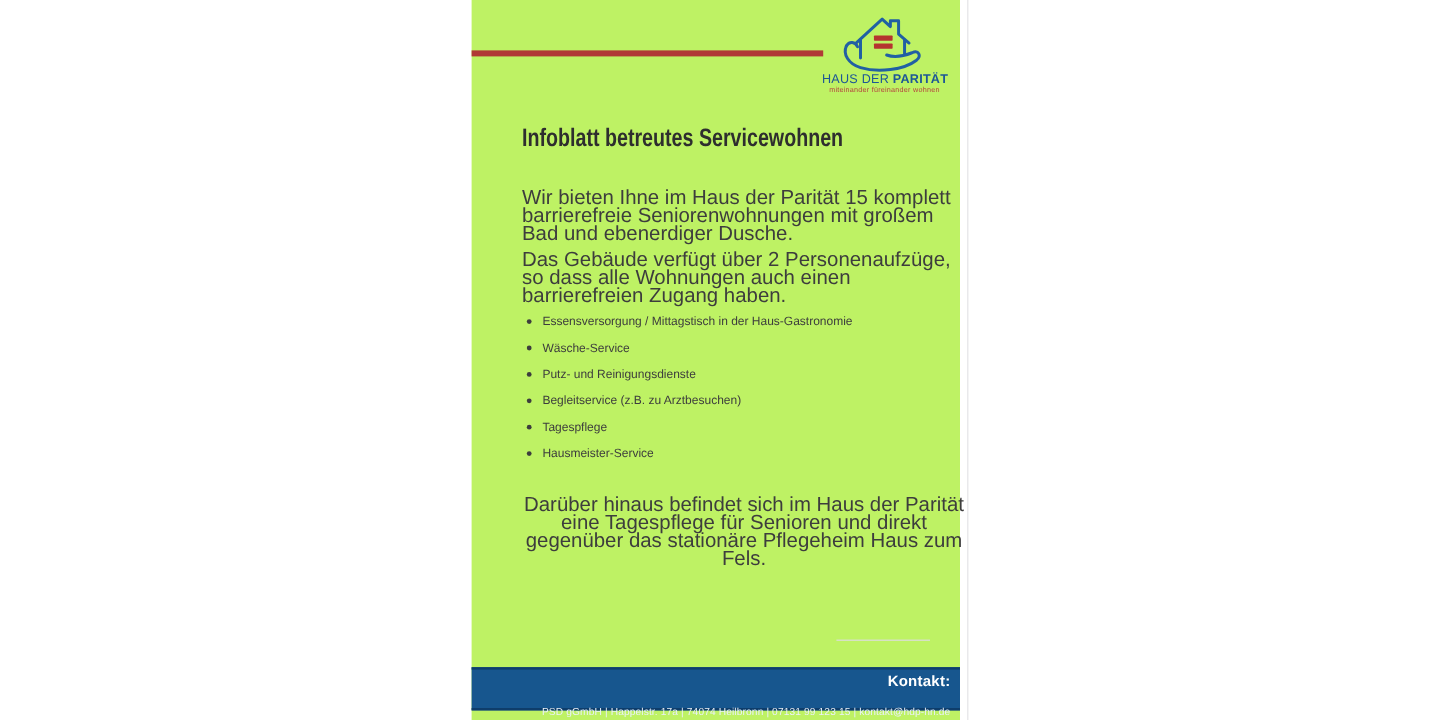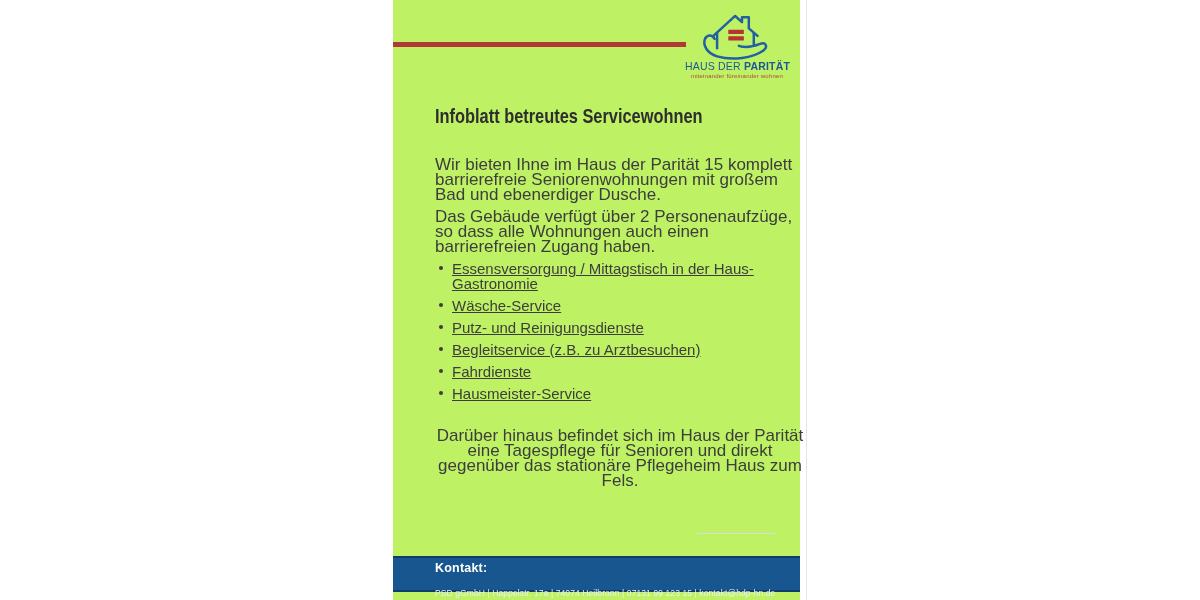--- a/index.html
+++ b/index.html
@@ -19,31 +19,31 @@
   .logo-tagline{font-size:6px;color:#b5433f;margin-top:1px;letter-spacing:.2px;white-space:nowrap;}
   
   .content{position:absolute;left:42px;top:102px;width:370px;color:#3d3d3d;}
   .doc-title{
     font-size:21px;font-weight:bold;color:#2e2e2e;line-height:27px;margin:0 0 28px 0;
     white-space:nowrap;transform:scaleX(.78);transform-origin:0 50%;
   }
   .content p{font-size:17px;line-height:15px;margin:0 0 7px 0;}
   ul.services{list-style:none;margin:4px 0 0 0;padding:0 0 0 4px;}
   ul.services li{
-    font-size:15px;line-height:15px;margin:0 0 7px 0;padding-left:13px;position:relative;text-decoration:underline;
+    font-size:10px;line-height:15px;margin:0 0 7px 0;padding-left:13px;position:relative;
   }
   ul.services li .dot{
     position:absolute;left:0;top:5px;width:4px;height:4px;border-radius:50%;background:#3d3d3d;
   }
   .closing{font-size:11px;line-height:21px;margin:27px 0 0 0 !important;text-align:center;}
   
   .footer{
     position:absolute;left:0;top:556px;width:407px;height:36px;background:#17568e;
     border-top:2px solid #0e3d6b;border-bottom:2px solid #0e3d6b;box-sizing:border-box;
-    padding:3px 8px 0 42px;color:#ffffff;
+    padding:3px 8px 0 42px;color:#ffffff;text-align:right;
   }
   .footer-heading{font-size:12.5px;font-weight:bold;letter-spacing:.2px;}
   .footer-line{font-size:8.5px;margin-top:13px;color:#eaf1f8;letter-spacing:.1px;white-space:nowrap;}
   .scan-artifact{position:absolute;left:697px;top:533px;width:78px;height:1px;background:#dcdcdc;}
 </style>
 </head>
 <body>
 
 <div class="page">
 
@@ -76,21 +76,21 @@
     <h1 class="doc-title">Infoblatt betreutes Servicewohnen</h1>
 
     <p>Wir bieten Ihne im Haus der Parität 15 komplett barrierefreie Seniorenwohnungen mit großem Bad und ebenerdiger Dusche.</p>
     <p>Das Gebäude verfügt über 2 Personenaufzüge, so dass alle Wohnungen auch einen barrierefreien Zugang haben.</p>
 
     <ul class="services">
       <li><span class="dot"></span><span>Essensversorgung / Mittagstisch in der Haus-Gastronomie</span></li>
       <li><span class="dot"></span><span>Wäsche-Service</span></li>
       <li><span class="dot"></span><span>Putz- und Reinigungsdienste</span></li>
       <li><span class="dot"></span><span>Begleitservice (z.B. zu Arztbesuchen)</span></li>
-      <li><span class="dot"></span><span>Fahrdienste</span></li>
+      <li><span class="dot"></span><span>Tagespflege</span></li>
       <li><span class="dot"></span><span>Hausmeister-Service</span></li>
     </ul>
 
     <p class="closing">Darüber hinaus befindet sich im Haus der Parität eine Tagespflege für Senioren und direkt gegenüber das stationäre Pflegeheim Haus zum Fels.</p>
   </div>
 
   <div class="footer">
     <div class="footer-heading">Kontakt:</div>
     <div class="footer-line">PSD gGmbH | Happelstr. 17a | 74074 Heilbronn | 07131 99 123 15 | kontakt@hdp-hn.de</div>
   </div>

